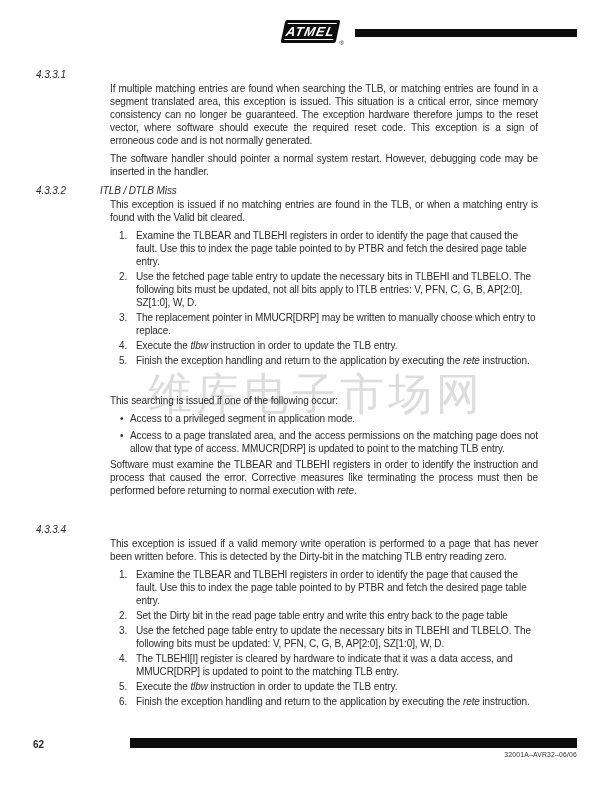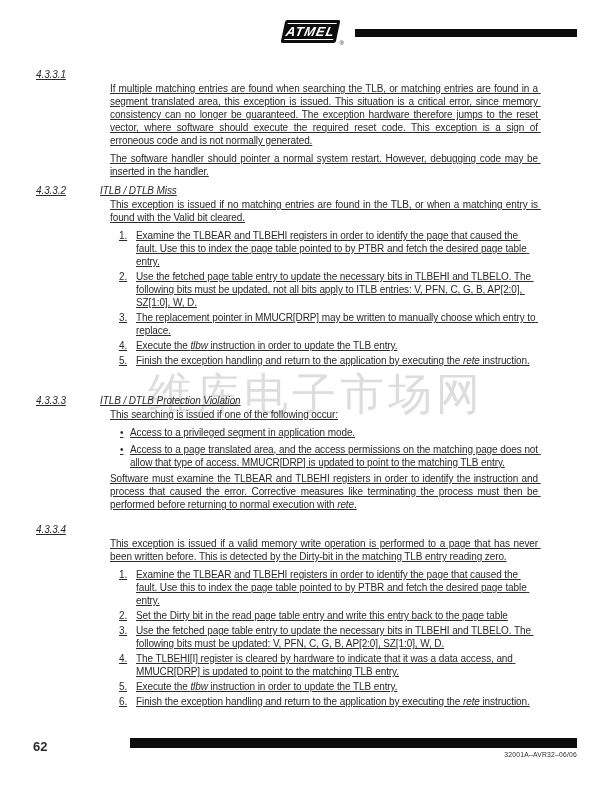--- a/index.html
+++ b/index.html
@@ -32,42 +32,42 @@
   
   .watermark{
     position:absolute;left:148px;top:368px;
     font-size:44px;letter-spacing:4px;line-height:1.2;
     color:#c7c7c7;opacity:0.6;white-space:nowrap;
     z-index:0;
     font-family:"DejaVu Sans",sans-serif;
   }
   
   .sections{position:absolute;inset:0;z-index:1;}
-  .section{position:absolute;left:36px;width:542px;font-size:10px;line-height:13px;letter-spacing:-0.1px;text-decoration:underline;}
+  .section{position:absolute;left:36px;width:542px;font-size:10px;line-height:13px;letter-spacing:-0.1px;}
   .section:nth-child(1){top:68px;}
   .section:nth-child(2){top:184px;}
   .section:nth-child(3){top:394px;}
   .section:nth-child(4){top:523px;}
   .sec-head{display:flex;font-style:italic;margin-bottom:1px;}
   .sec-num{flex:none;width:64px;}
   .sec-title{flex:1;}
   .sec-body{margin-left:74px;width:428px;}
   .para{margin:0 0 5px;text-align:justify;}
   .olist{margin:3px 0 0;}
   .oitem{display:flex;margin-bottom:2px;}
   .onum{flex:none;width:26px;padding-left:9px;box-sizing:border-box;}
   .otext{flex:1;}
   .ulist{margin:4px 0 1px;}
   .uitem{display:flex;margin-bottom:3.5px;}
   .umark{flex:none;width:20px;padding-left:10px;box-sizing:border-box;}
   .utext{flex:1;text-align:justify;}
   .seg{white-space:pre-wrap;}
   .it{font-style:italic;}
   
-  .footer-pagenum{position:absolute;left:33px;top:739px;font-size:13px;font-weight:bold;z-index:2;}
+  .footer-pagenum{position:absolute;left:33px;top:739px;font-size:10px;font-weight:bold;z-index:2;}
   .footer-product{position:absolute;left:69px;top:767px;font-size:17px;font-weight:bold;letter-spacing:0.3px;z-index:2;margin-top:24px;}
   .footer-bar{position:absolute;left:130px;top:738px;width:447px;height:10px;background:#0d0d0d;z-index:2;}
   .footer-doccode{position:absolute;left:430px;top:751px;width:147px;text-align:right;font-size:6.8px;letter-spacing:0.2px;z-index:2;}
 </style>
 </head>
 <body>
 
 <div class="page">
 
   <div class="logo">
@@ -115,24 +115,20 @@
               <span class="otext"><span class="seg">Execute the </span><span class="seg it">tlbw</span><span class="seg"> instruction in order to update the TLB entry.</span></span>
             </div>
             <div class="oitem">
               <span class="onum">5.</span>
               <span class="otext"><span class="seg">Finish the exception handling and return to the application by executing the </span><span class="seg it">rete</span><span class="seg"> instruction.</span></span>
             </div>
           </div>
         </div>
       </div>
       <div class="section">
-        <div class="sec-head">
-          <span class="sec-num">4.3.3.3</span>
-          <span class="sec-title">ITLB / DTLB Protection Violation</span>
-        </div>
         <div class="sec-body">
           <p class="para"><span class="seg">This searching is issued if one of the following occur:</span></p>
           <div class="ulist">
             <div class="uitem">
               <span class="umark">•</span>
               <span class="utext"><span class="seg">Access to a privileged segment in application mode.</span></span>
             </div>
             <div class="uitem">
               <span class="umark">•</span>
               <span class="utext"><span class="seg">Access to a page translated area, and the access permissions on the matching page does not allow that type of access. MMUCR[DRP] is updated to point to the matching TLB entry.</span></span>

